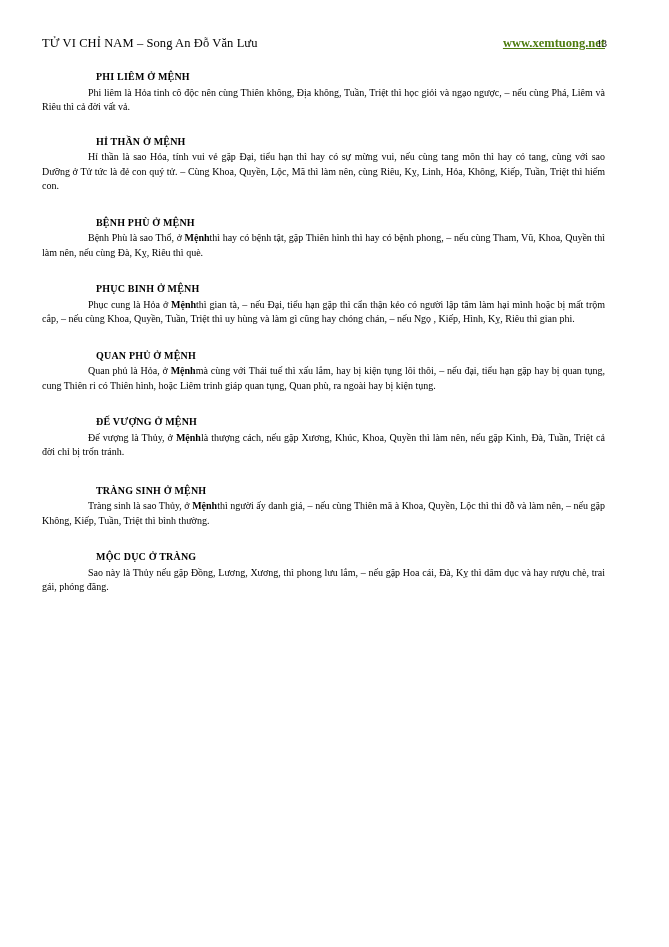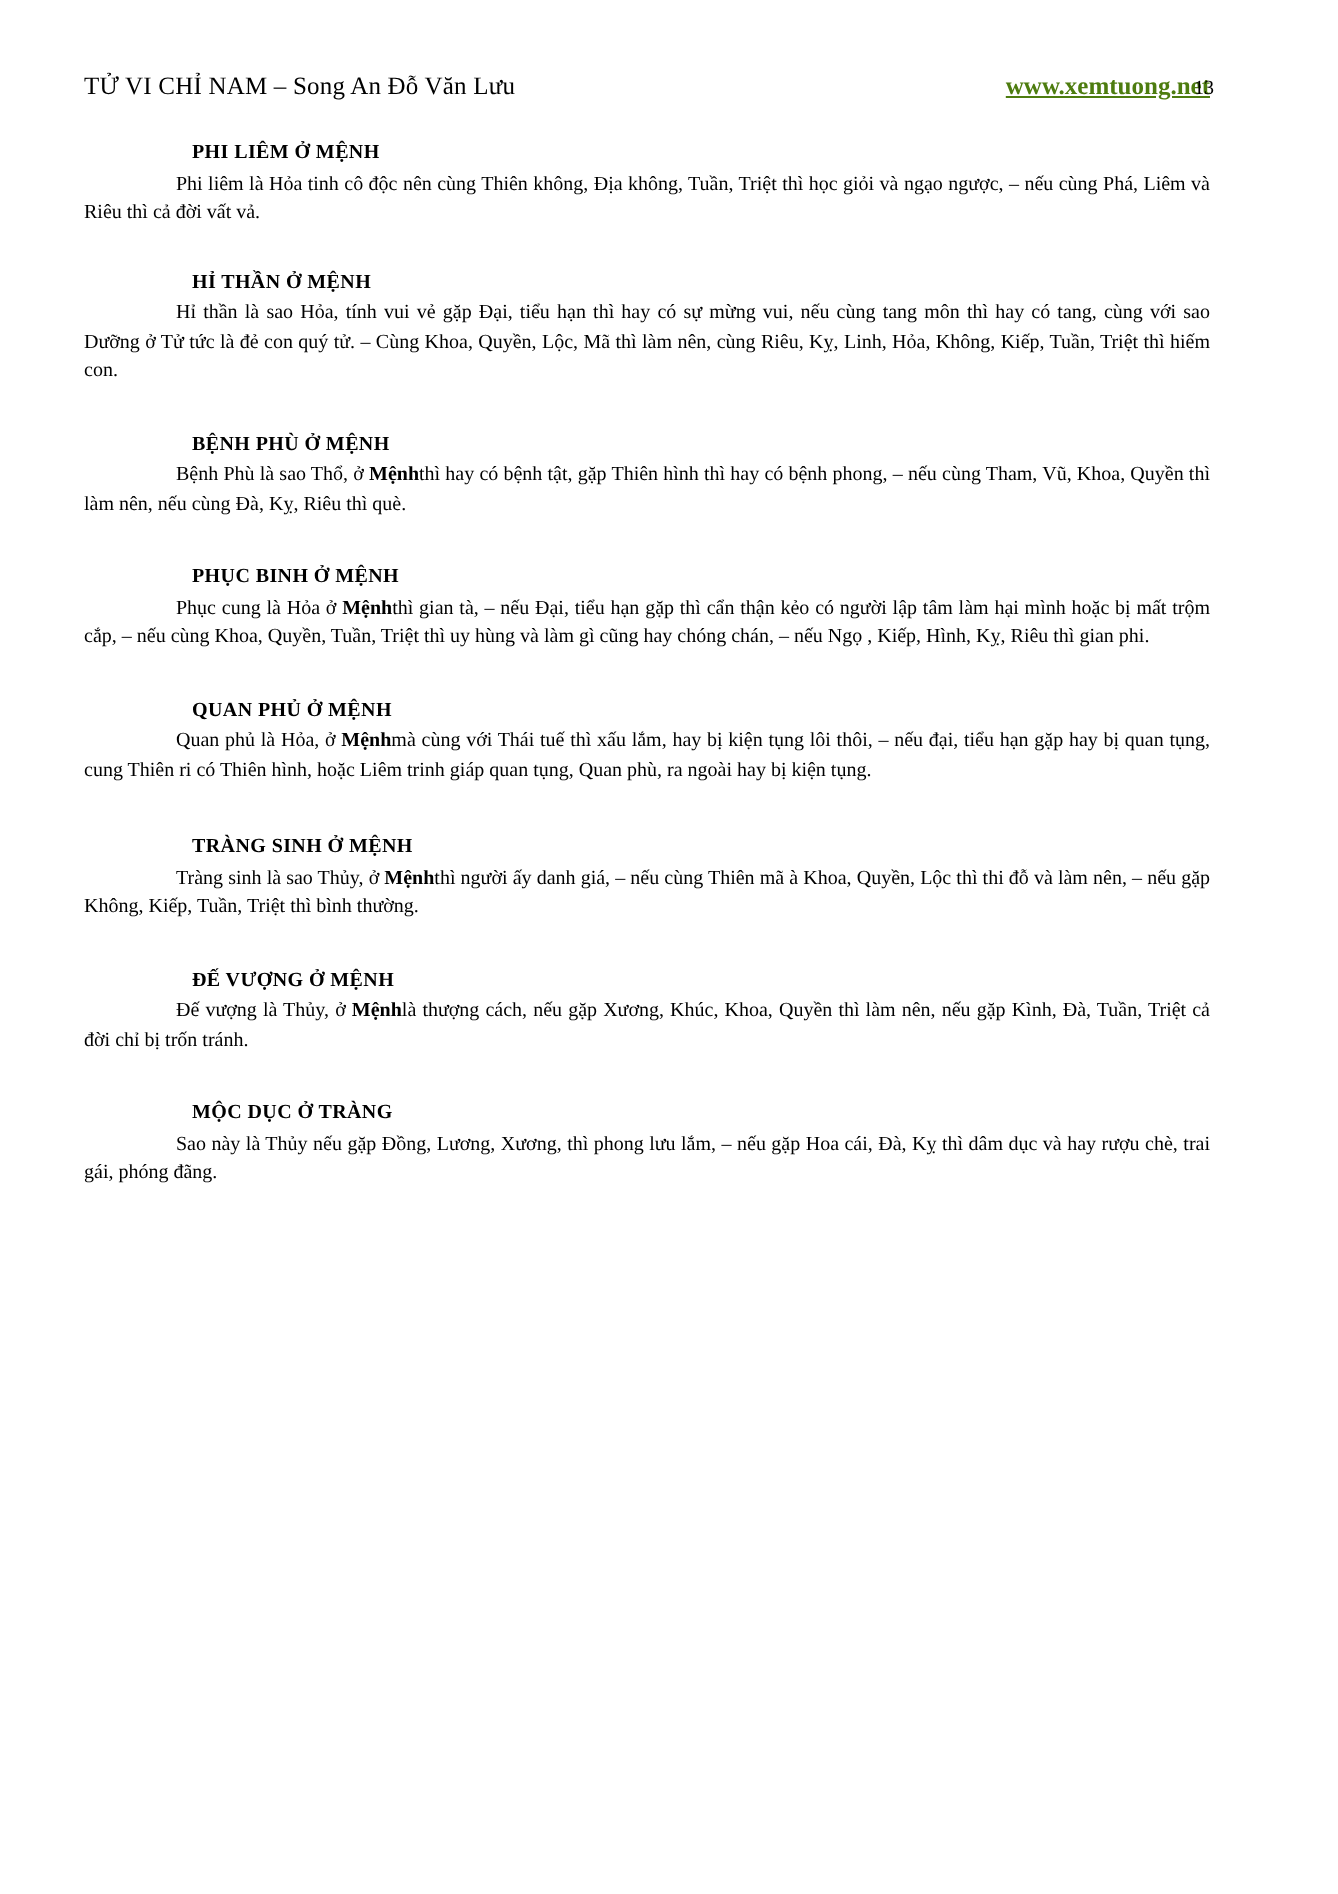--- a/index.html
+++ b/index.html
@@ -126,31 +126,31 @@
       </p>
     </div>
 
     <div class="section sp-b">
       <h2 class="section-title indent-3">QUAN PHỦ Ở MỆNH</h2>
       <p class="section-body">
         <span>Quan phủ là Hỏa, ở </span><b>Mệnh</b><span>mà cùng với Thái tuế thì xấu lắm, hay bị kiện tụng lôi thôi, – nếu đại, tiểu hạn gặp hay bị quan tụng, cung Thiên ri có Thiên hình, hoặc Liêm trinh giáp quan tụng, Quan phù, ra ngoài hay bị kiện tụng.</span>
       </p>
     </div>
 
+    <div class="section sp-b">
+      <h2 class="section-title indent-3">ĐẾ VƯỢNG  Ở  MỆNH</h2>
+      <p class="section-body">
+        <span>Đế vượng là Thủy, ở </span><b>Mệnh</b><span>là thượng cách, nếu gặp Xương, Khúc, Khoa, Quyền thì làm nên, nếu gặp Kình, Đà, Tuần, Triệt cả đời chỉ bị trốn tránh.</span>
+      </p>
+    </div>
+
     <div class="section sp-c">
       <h2 class="section-title indent-4">TRÀNG SINH Ở  MỆNH</h2>
       <p class="section-body">
         <span>Tràng sinh là sao Thủy, ở </span><b>Mệnh</b><span>thì người ấy danh giá, – nếu cùng Thiên mã à Khoa, Quyền, Lộc thì thi đỗ và làm nên, – nếu gặp Không, Kiếp, Tuần, Triệt thì bình thường.</span>
-      </p>
-    </div>
-
-    <div class="section sp-b">
-      <h2 class="section-title indent-3">ĐẾ VƯỢNG  Ở  MỆNH</h2>
-      <p class="section-body">
-        <span>Đế vượng là Thủy, ở </span><b>Mệnh</b><span>là thượng cách, nếu gặp Xương, Khúc, Khoa, Quyền thì làm nên, nếu gặp Kình, Đà, Tuần, Triệt cả đời chỉ bị trốn tránh.</span>
       </p>
     </div>
 
     <div class="section sp-b">
       <h2 class="section-title indent-3">MỘC DỤC Ở TRÀNG</h2>
       <p class="section-body">Sao này là Thủy nếu gặp Đồng, Lương, Xương, thì phong lưu lắm, – nếu gặp Hoa cái, Đà, Kỵ thì dâm dục và hay rượu chè, trai gái, phóng đãng.</p>
     </div>
 
   </div>
 </div>

